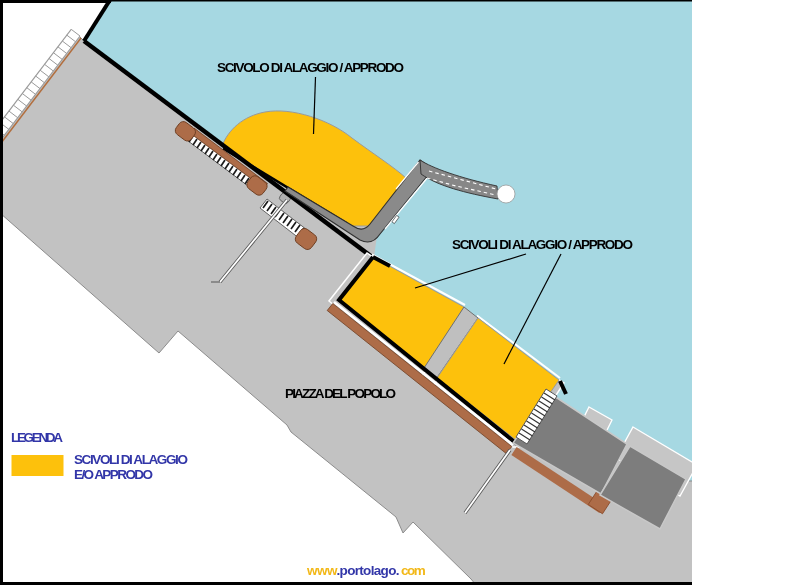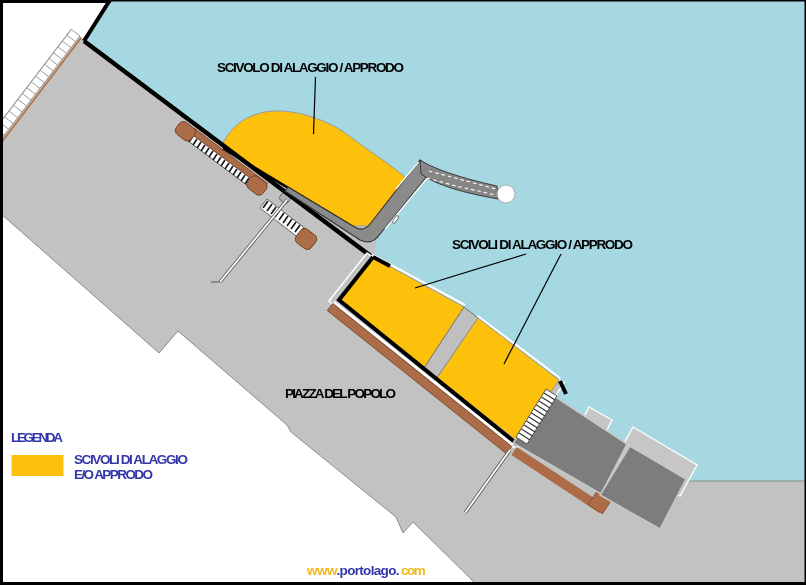--- a/index.html
+++ b/index.html
@@ -1,16 +1,16 @@
 <!DOCTYPE html>
 <html><head>
 <meta charset="utf-8">
 <style>
   html,body{margin:0;padding:0;background:#fff;}
-  .wrap{position:relative;width:806px;height:585px;overflow:hidden;font-family:"Liberation Sans", sans-serif;}
+  .wrap{position:relative;width:692px;height:585px;overflow:hidden;font-family:"Liberation Sans", sans-serif;}
   svg{display:block;}
 </style>
 </head>
 <body>
 <div class="wrap">
 <svg width="806" height="585" viewBox="0 0 806 585" xmlns="http://www.w3.org/2000/svg">
 
   <rect x="0" y="0" width="806" height="585" fill="#ffffff"></rect>
 
   <polygon points="84,41 806,481 806,585 476,585 471,579 413,522 403,533 396,517 291,432 287,425 178,331 159,353 0,213 0,137 78,35" fill="#c2c2c2" stroke="#8c8c8c" stroke-width="1"></polygon>

